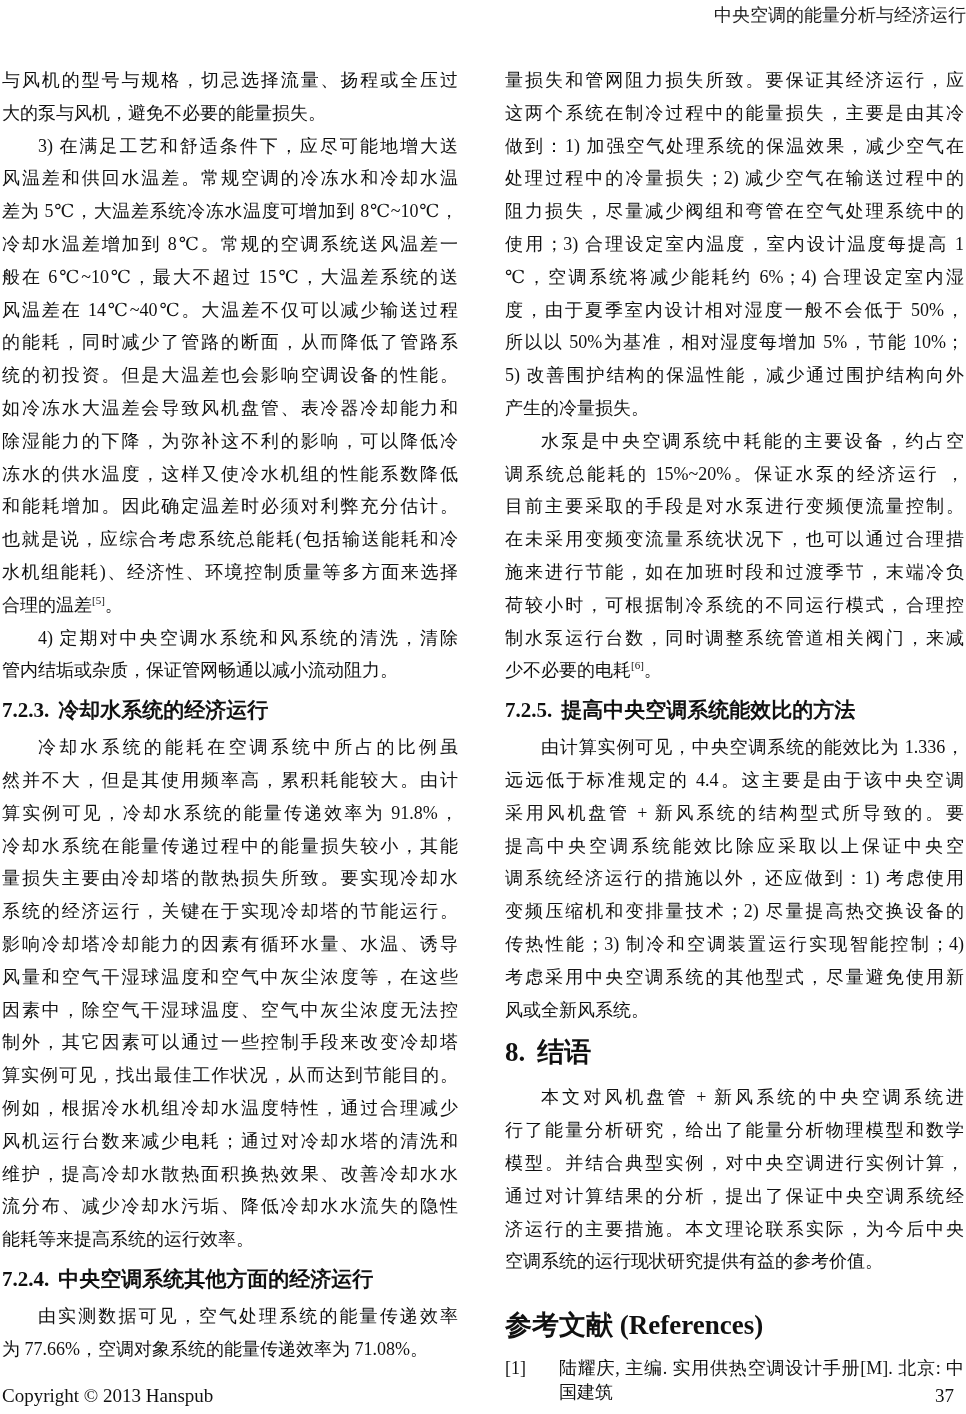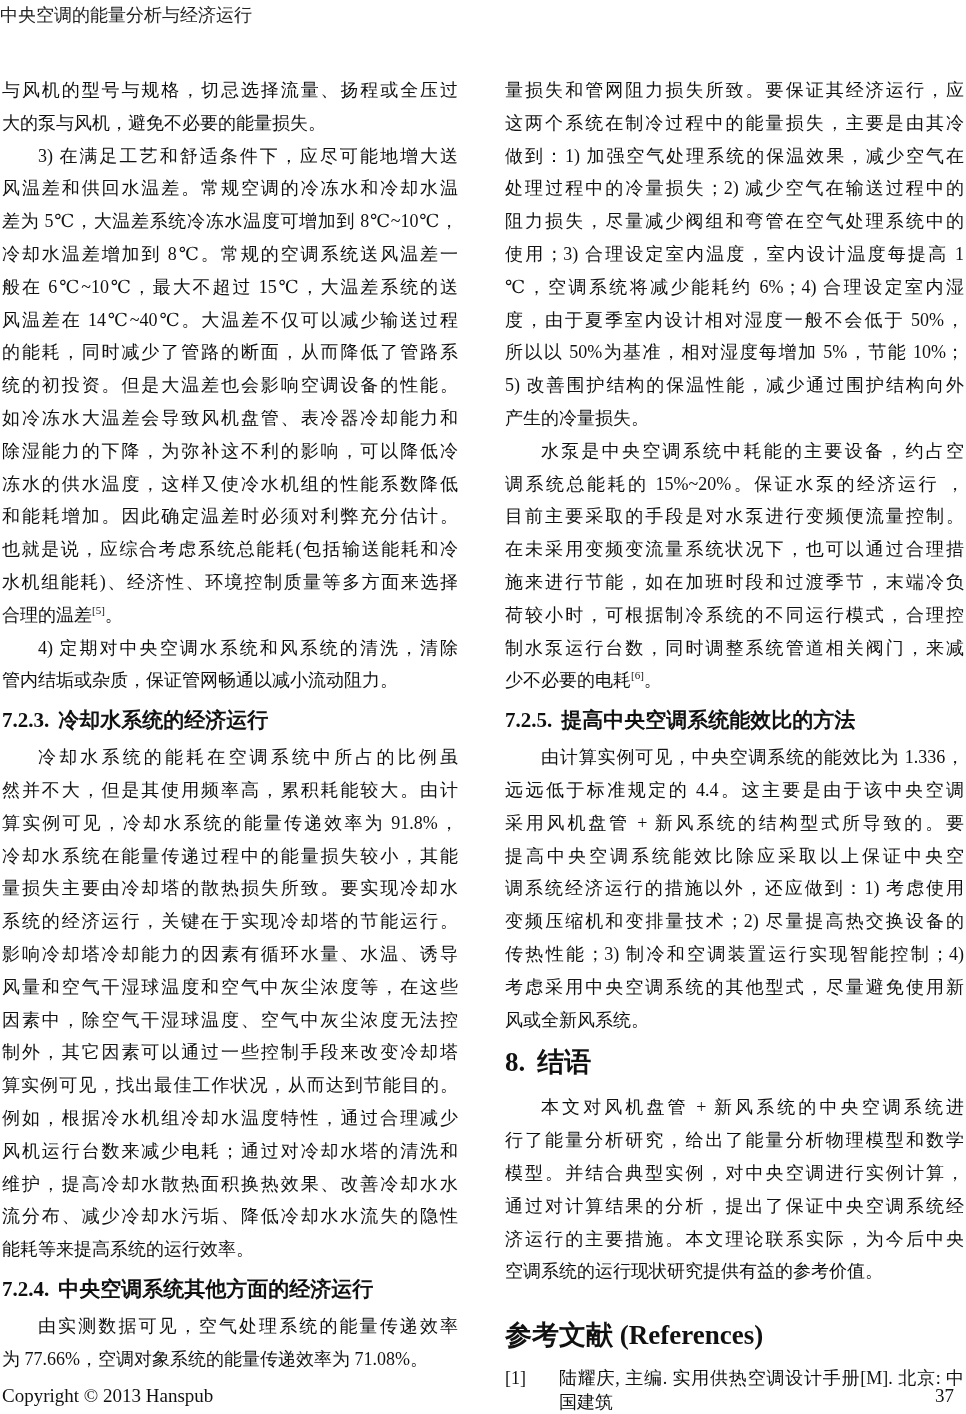--- a/index.html
+++ b/index.html
@@ -4,25 +4,25 @@
 <style>
   html, body { margin:0; padding:0; }
   body {
     width:966px; height:1414px;
     background:#ffffff; color:#111;
     font-family:"Liberation Serif","DejaVu Serif",serif;
     position:relative; overflow:hidden;
   }
   .page { width:966px; height:1414px; position:relative; }
   .running-title {
-    padding-top:4px; text-align:left;
+    padding-top:4px; text-align:right;
     font-size:18px; line-height:22px; color:#222;
   }
   .content {
-    margin-top:48px; padding:0 2px;
+    margin-top:38px; padding:0 2px;
     display:flex; gap:47px;
   }
   .col { width:456px; }
   .col-right { width:459px; }
   .ln {
     font-size:18px; line-height:32.8px; height:32.8px;
     text-align:justify; text-align-last:justify;
     overflow:hidden;
   }
   .ln.end { text-align-last:left; }

